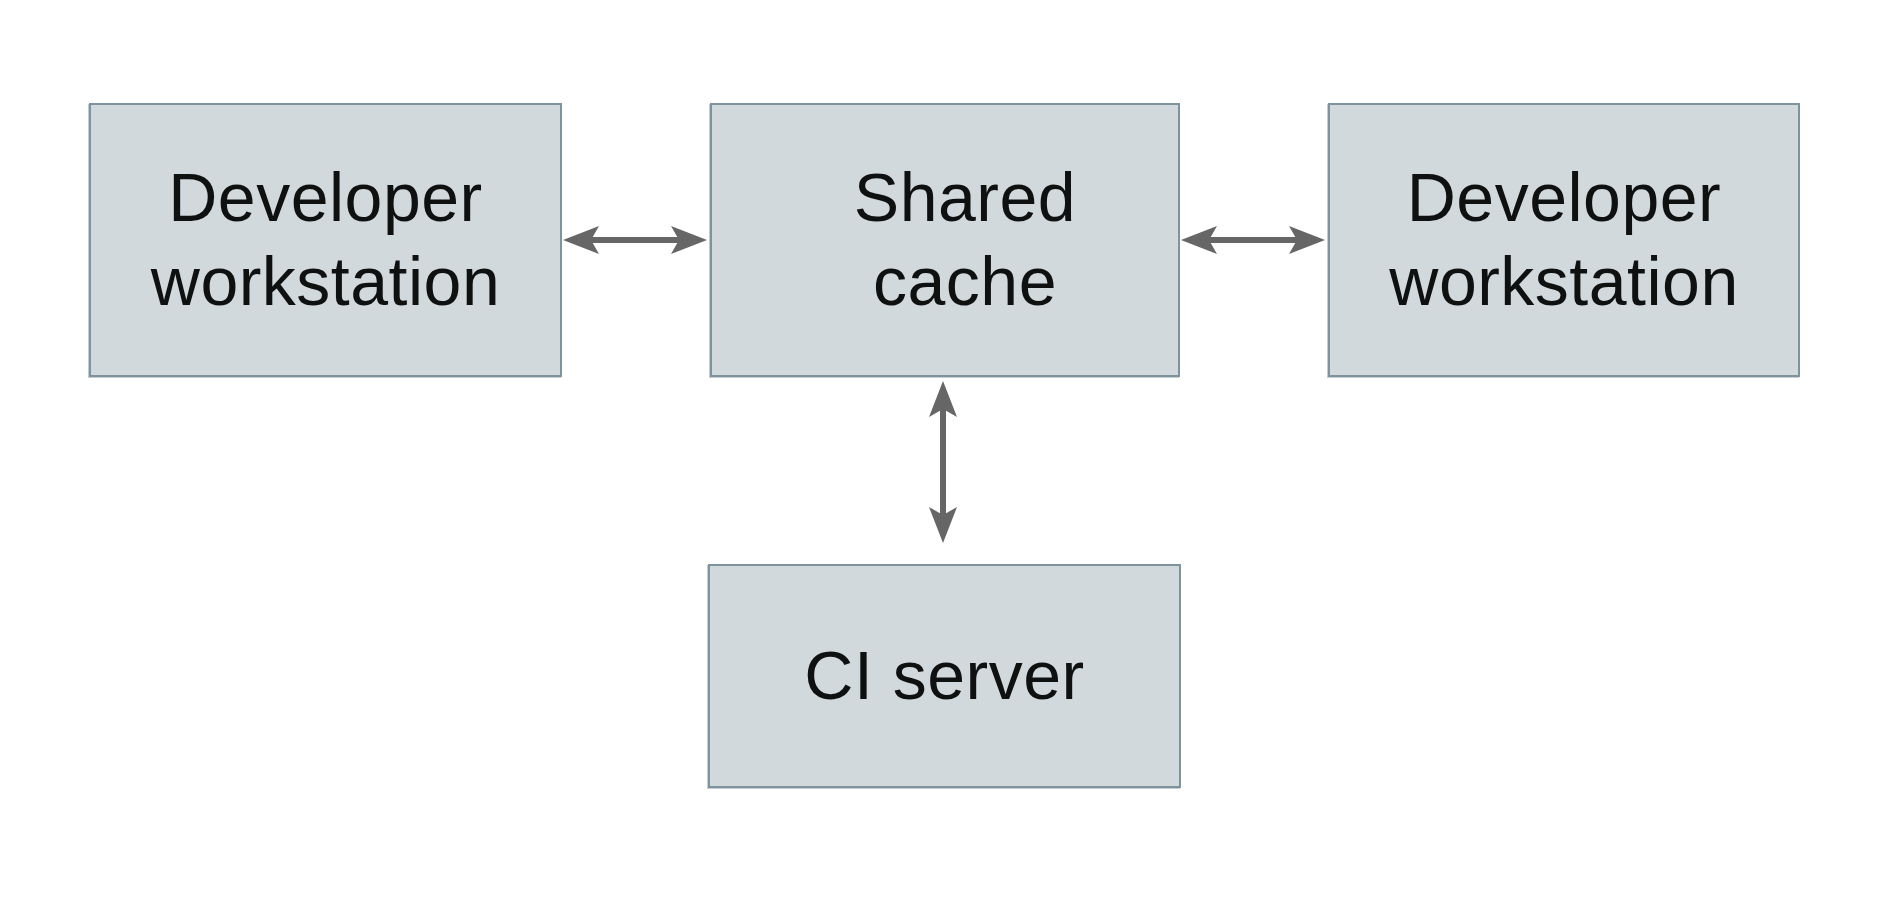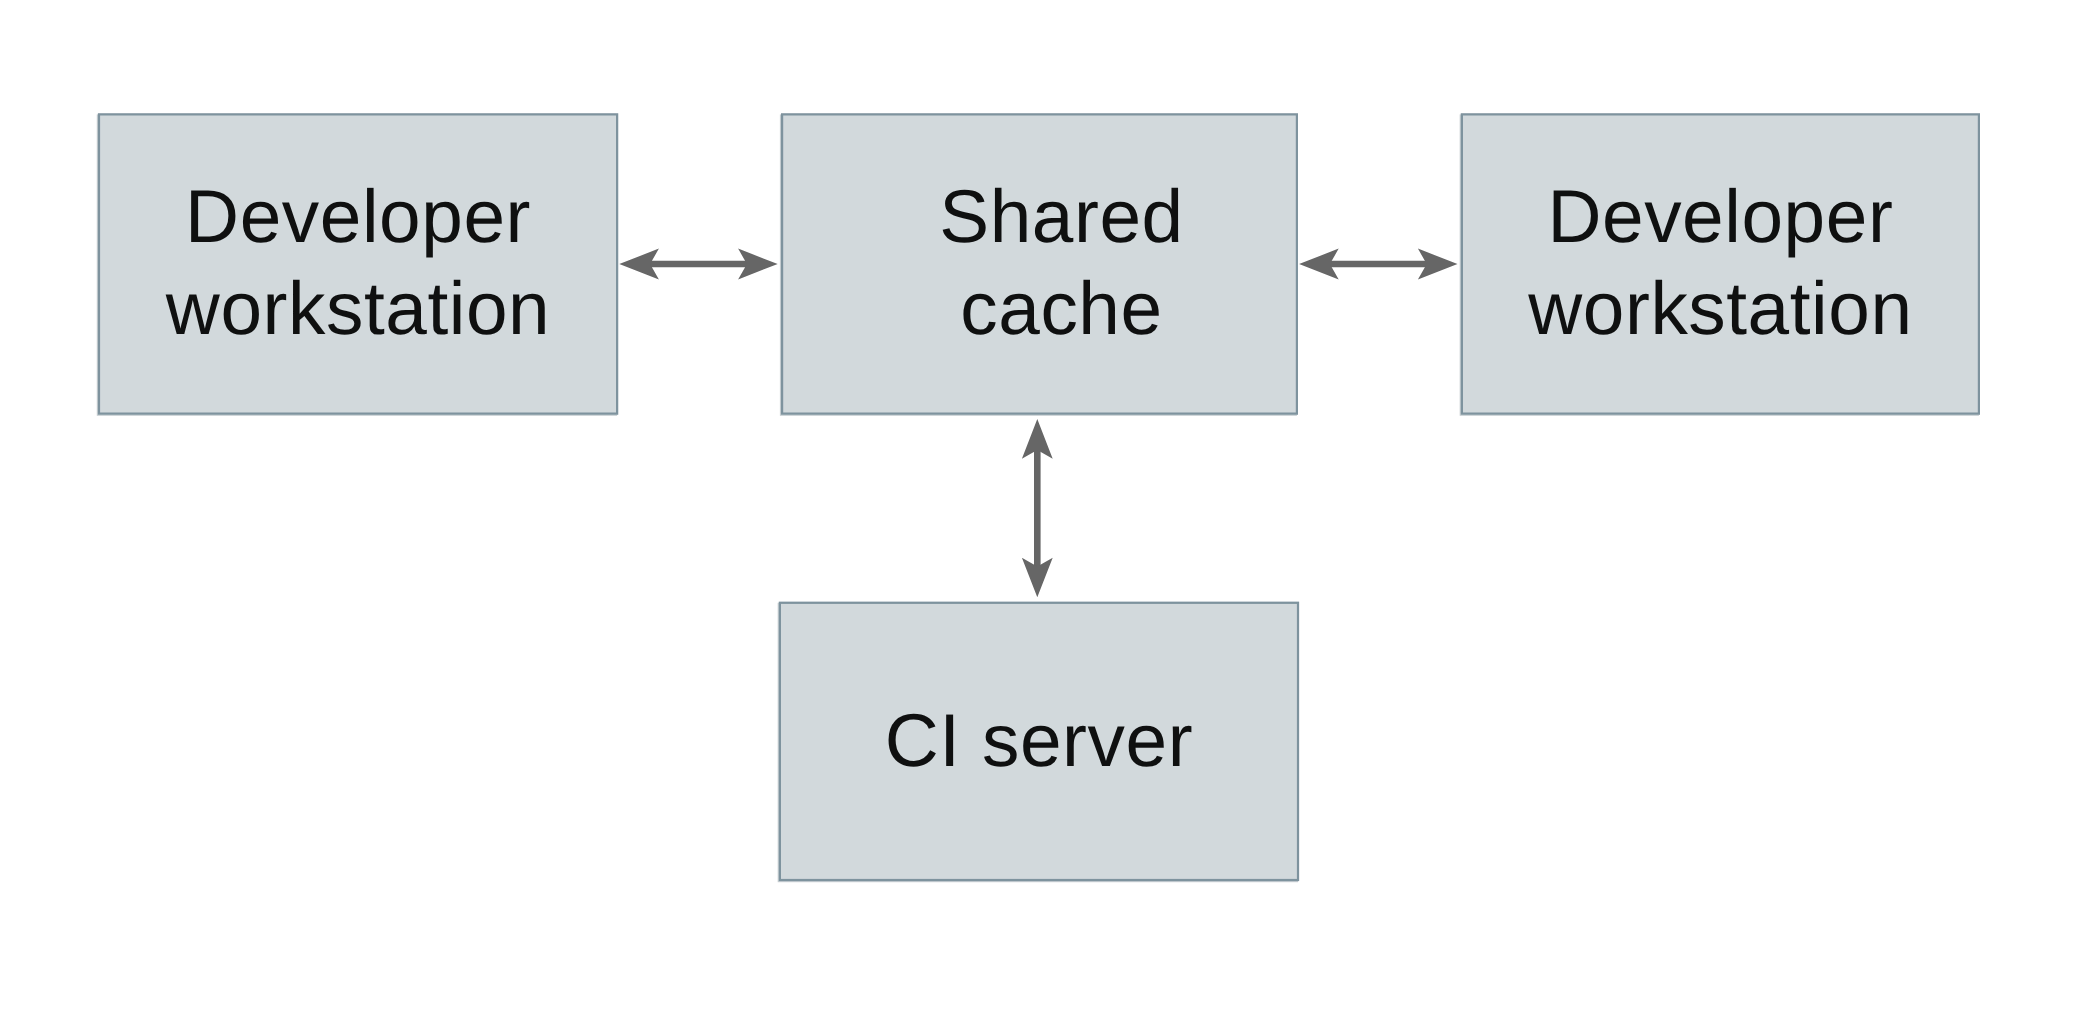--- a/index.html
+++ b/index.html
@@ -25,21 +25,21 @@
   .node-label {
     color: var(--text, #0f1010);
     font-size: 68px;
     line-height: 1.23;
     white-space: pre-line;
     letter-spacing: 0.5px;
   }
   .node-dev-left   { left:  89px; top: 103px; width: 473px; height: 274px; }
   .node-cache      { left: 710px; top: 103px; width: 470px; height: 274px; padding-left: 40px; }
   .node-dev-right  { left: 1328px; top: 103px; width: 472px; height: 274px; }
-  .node-ci         { left: 708px; top: 547px; width: 473px; height: 254px; }
+  .node-ci         { left: 708px; top: 564px; width: 473px; height: 224px; }
   .arrow { position: absolute; display: block; }
   .arrow line { stroke: var(--arrow, #666666); stroke-width: 6; }
   .arrow path { fill: var(--arrow, #666666); stroke: none; }
   .arrow-left     { left: 560px;  top: 216px; }
   .arrow-right    { left: 1178px; top: 216px; }
   .arrow-vertical { left: 919px;  top: 378px; }
 </style>
 </head>
 <body>
 

